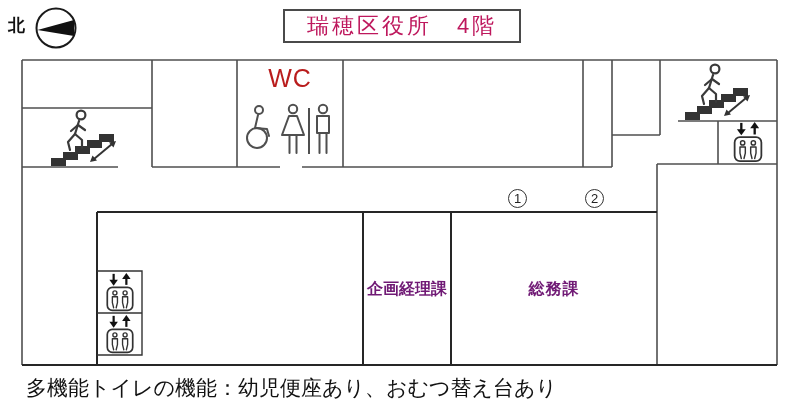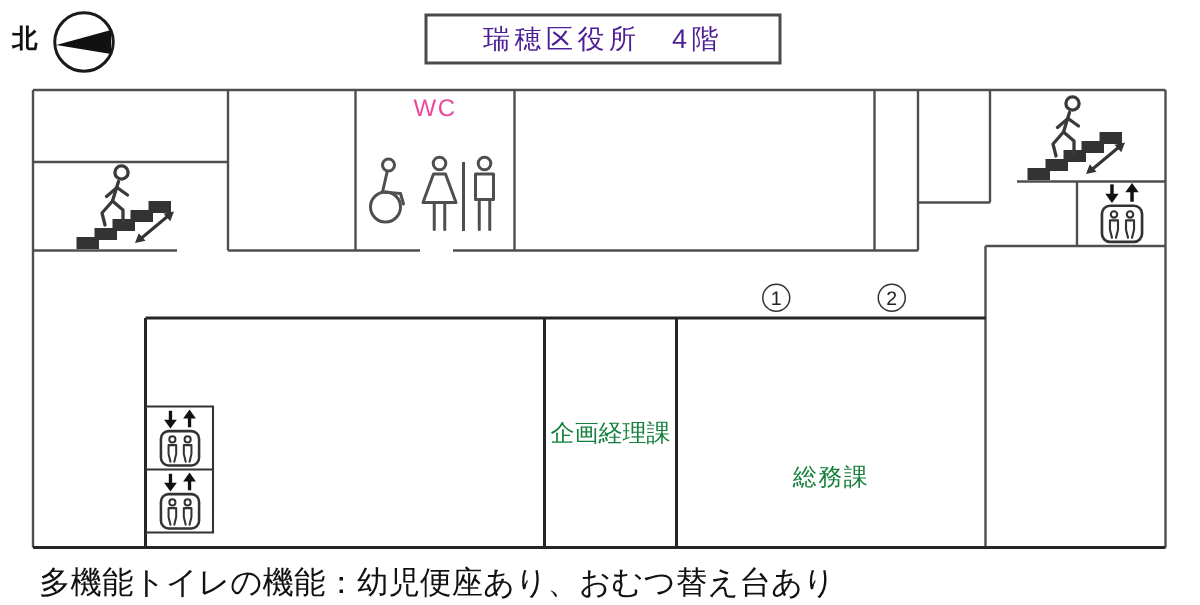--- a/index.html
+++ b/index.html
@@ -8,27 +8,27 @@
     font-family:"Liberation Sans","DejaVu Sans",sans-serif;color:#222;
   }
   .abs{position:absolute;}
   
   #north-label{left:8px;top:14px;font-size:17px;font-weight:bold;color:#111;}
   
   #title-box{
     left:283px;top:9px;width:234px;height:30px;border:2px solid #4a4a4a;
     display:flex;align-items:center;justify-content:center;
   }
-  #title-box .t{font-size:18px;letter-spacing:3px;color:#4c1d95;}
-  
-  #wc-label{left:237px;top:64px;width:106px;text-align:center;font-size:16px;color:#ec4899;letter-spacing:1px;}
-  
-  .room-label{font-weight:normal;color:#15803d;text-align:center;}
+  #title-box .t{font-size:22px;letter-spacing:3px;color:#be185d;}
+  
+  #wc-label{left:237px;top:64px;width:106px;text-align:center;font-size:25px;color:#b91c1c;letter-spacing:1px;}
+  
+  .room-label{font-weight:bold;color:#701a75;text-align:center;}
   #room-kikaku{left:362px;top:279px;width:90px;font-size:16px;letter-spacing:0px;}
-  #room-somu{left:451px;top:279px;width:206px;font-size:16px;letter-spacing:1px;margin-top:29px;}
+  #room-somu{left:451px;top:279px;width:206px;font-size:16px;letter-spacing:1px;}
   
   .circled{
     width:19px;height:19px;border:1.4px solid #333;border-radius:50%;
     display:flex;align-items:center;justify-content:center;
     font-size:13px;color:#222;box-sizing:border-box;background:#fff;
   }
   #counter-1{left:508px;top:189px;}
   #counter-2{left:585px;top:189px;}
   
   #footnote{left:26px;top:374px;font-size:21px;color:#111;}

